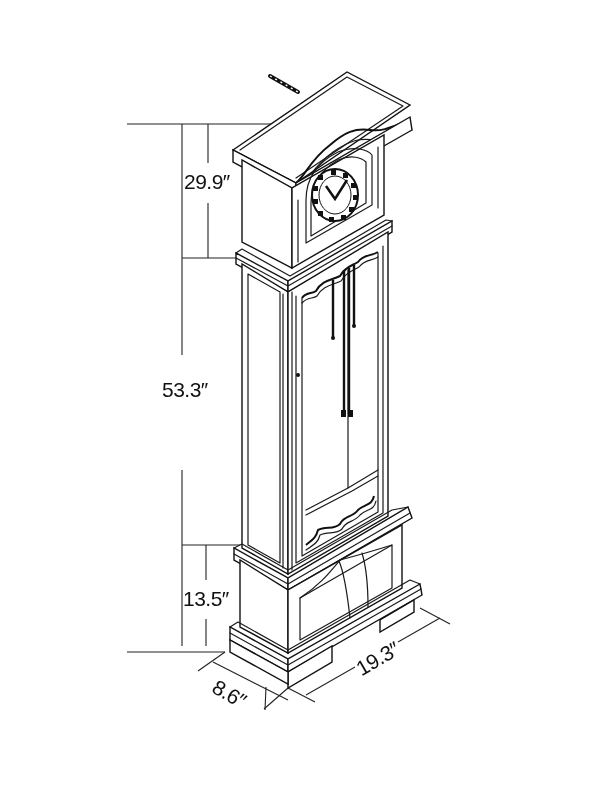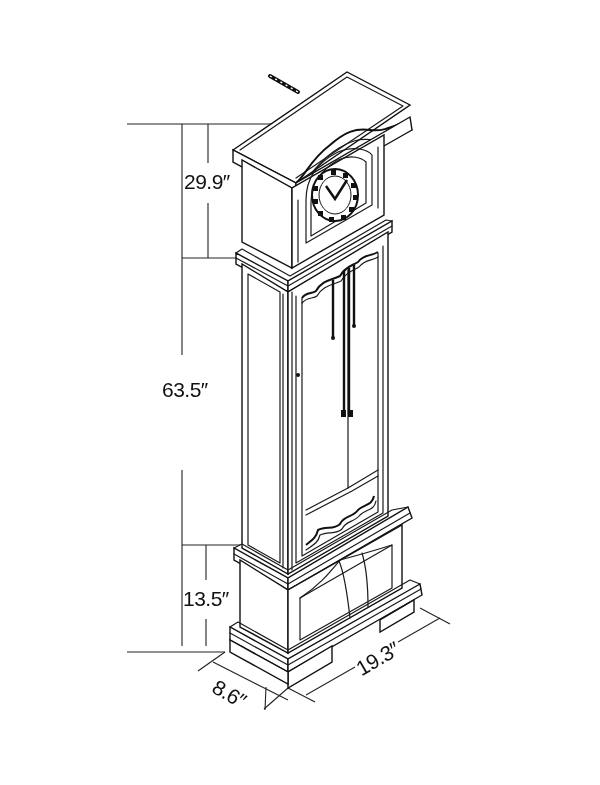--- a/index.html
+++ b/index.html
@@ -156,16 +156,16 @@
     <path class="ln" d="M230 633 L288 665 L421 589"></path>
     <path class="ln" d="M230 627 L238 622 L288 650 L410 580 L420 584"></path>
 
     <path class="face" d="M288 672 L288 688 L332 662 L332 646 Z"></path>
     <path class="face" d="M230 640 L230 652 L288 684 L288 672 Z"></path>
     <path class="face" d="M380 620 L380 632 L414 612 L414 600 Z"></path>
   </g>
 </svg>
 
 <div class="lbl" style="left:184px; top:170px;">29.9″</div>
-<div class="lbl" style="left:162px; top:378px;">63.5″</div>
+<div class="lbl" style="left:162px; top:378px;">53.3″</div>
 <div class="lbl" style="left:183px; top:587px;">13.5″</div>
 <div class="lbl" style="left:220px; top:675px; transform: rotate(30deg); transform-origin: left top;">8.6″</div>
 <div class="lbl" style="left:352px; top:660px; transform: rotate(-30deg); transform-origin: left top;">19.3″</div>
 
 </body></html>

